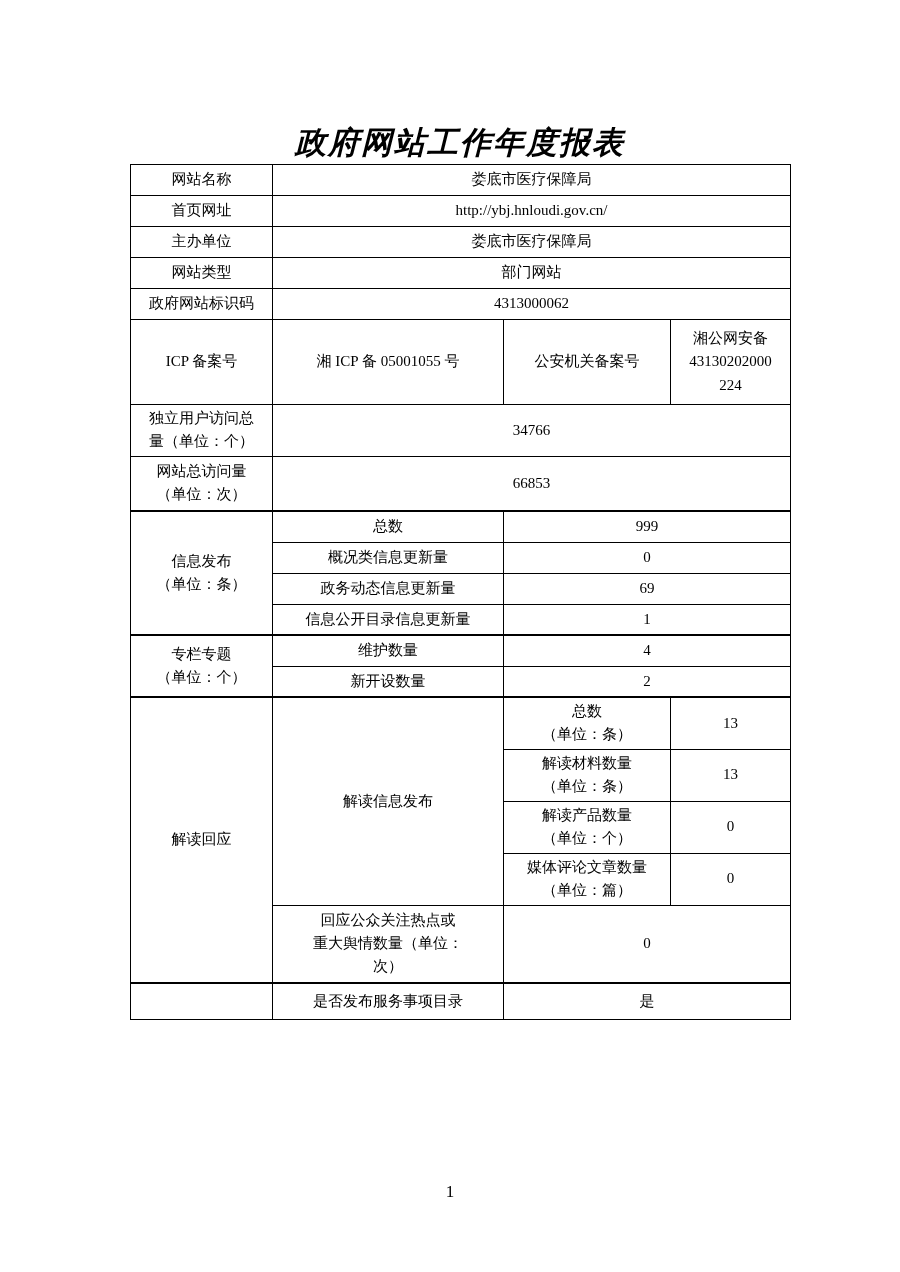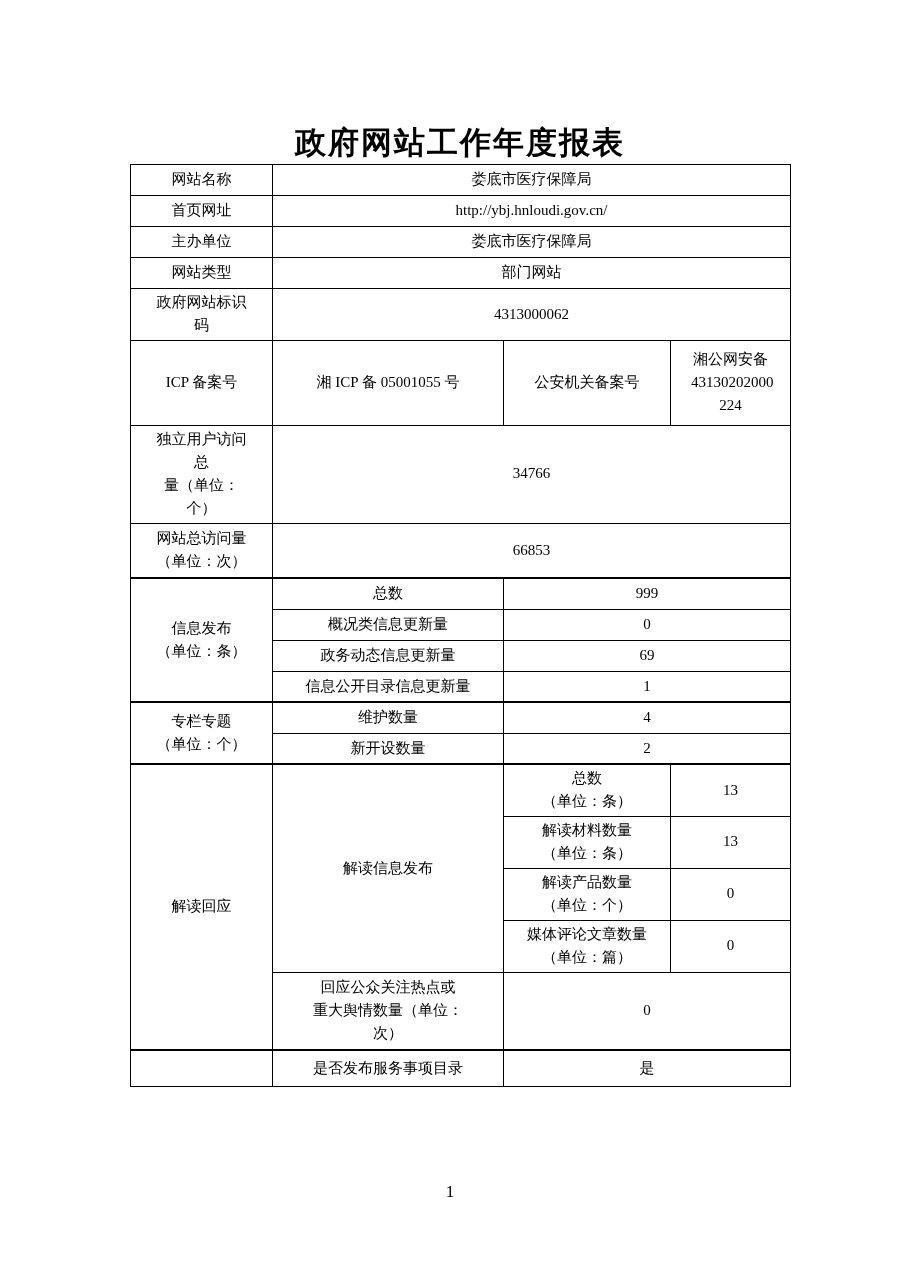--- a/index.html
+++ b/index.html
@@ -22,20 +22,21 @@
     width: 660px;
   }
   .doc-title {
     margin-top: 122px;
     text-align: center;
     font-family: "Liberation Sans", "DejaVu Sans", sans-serif;
     font-weight: bold;
     font-size: 31px;
     letter-spacing: 2px;
     color: #000;
+    font-style: italic;
   }
   .doc-subtitle {
     margin-top: 34px;
     text-align: center;
     font-size: 18px;
     letter-spacing: 1px;
     color: #000;
   }
   .reporting-unit {
     margin-top: 56px;
@@ -50,21 +51,21 @@
     border-collapse: collapse;
     table-layout: fixed;
   }
   table.report td {
     border: 1px solid #000;
     text-align: center;
     vertical-align: middle;
     font-size: 15px;
     line-height: 1.55;
     white-space: pre-line;
-    padding: 2px 20px;
+    padding: 2px 0;
     overflow: hidden;
   }
   tr.thick-top > td { border-top-width: 2px; margin-left: 20px; }
   .h31 { height: 31px; }
   .h85 { height: 85px; }
   .h53 { height: 41px; }
   .h55 { height: 55px; margin-top: 48px; }
   .h52 { height: 52px; }
   .h78 { height: 78px; margin-left: 44px; }
   .h36 { height: 36px; }

